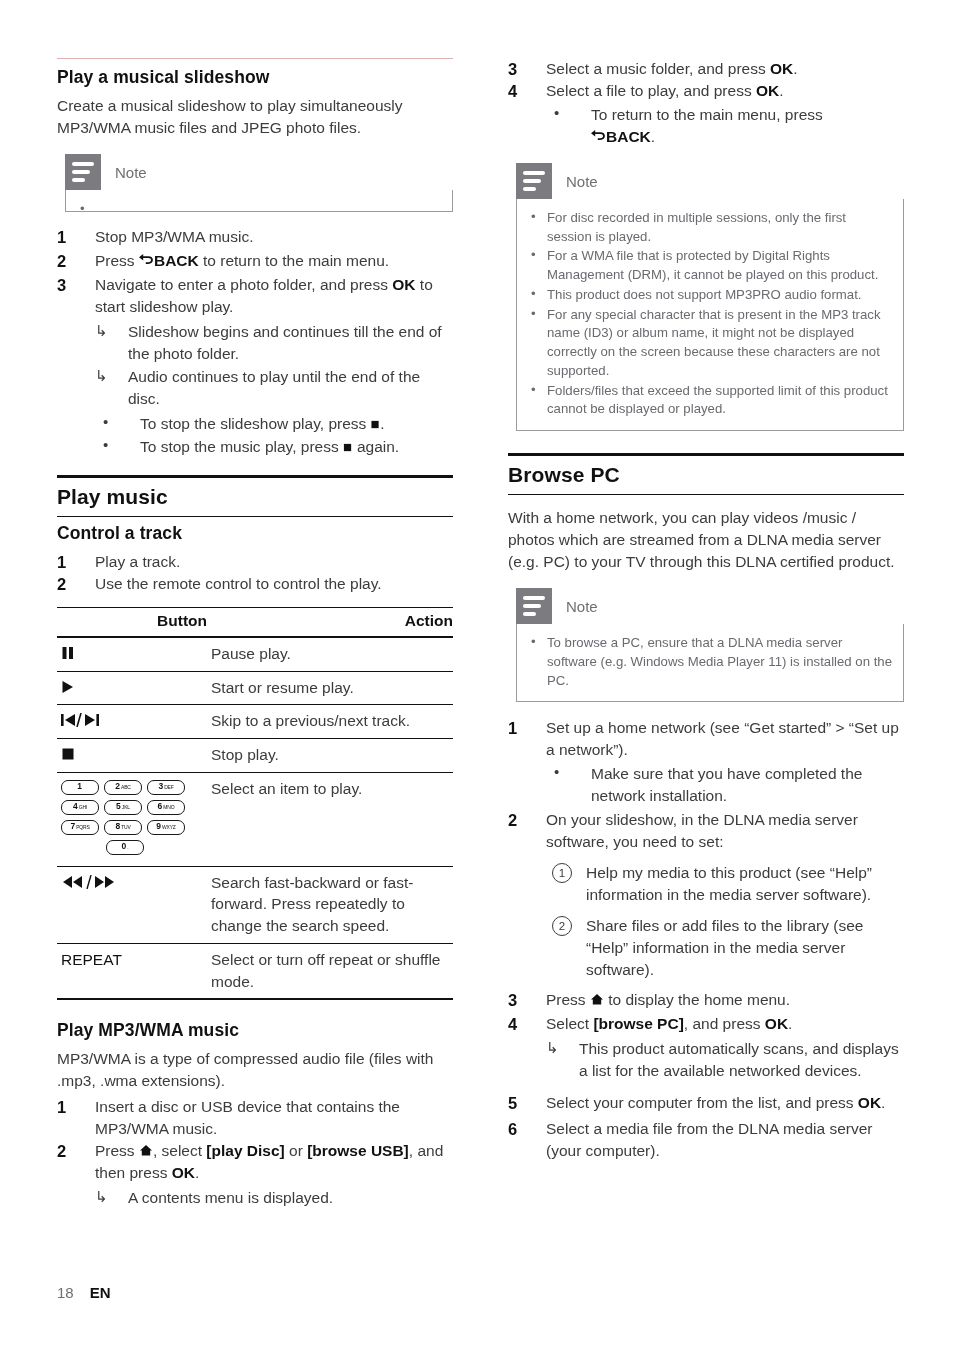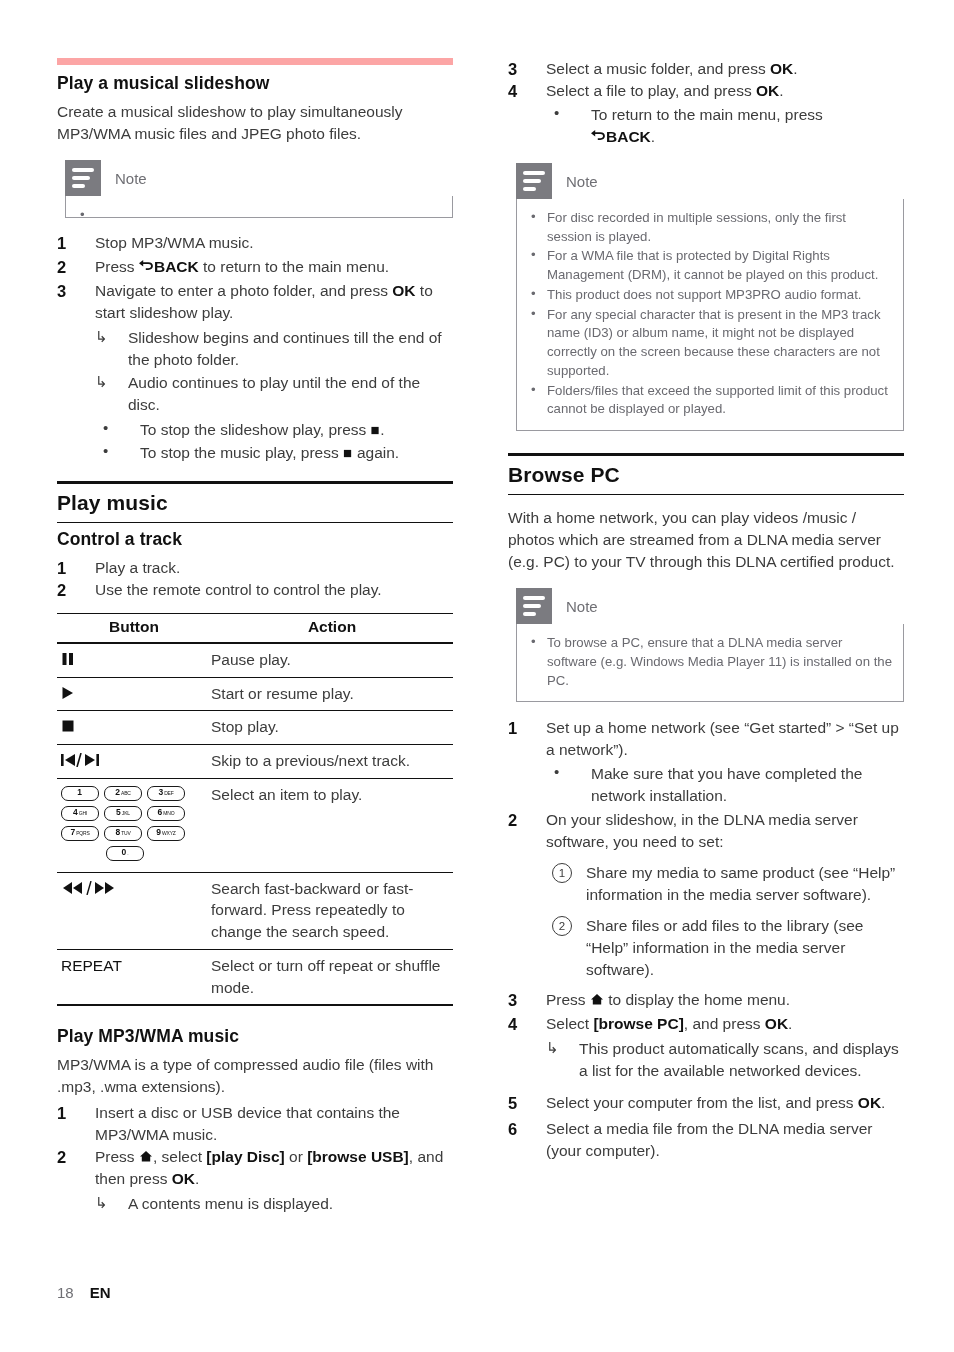--- a/index.html
+++ b/index.html
@@ -40,21 +40,21 @@
     letter-spacing: 0.1px;
   }
   h2.sub {
     font-size: 17.5px;
     font-weight: bold;
     color: #111111;
     margin: 0;
     padding: 6px 0 3px 0;
     letter-spacing: 0.1px;
   }
-  h2.sub.first { border-top: 7px solid #fca5a5; padding-top: 8px; }
+  h2.sub.first { border-top: 1px solid #fca5a5; padding-top: 8px; }
 
   p.body {
     font-size: 15.5px;
     line-height: 1.42;
     margin: 4px 0 0 0;
     color: #3c3c3c;
   }
 
   
   ol.steps {
@@ -200,21 +200,21 @@
     top: -1px;
   }
 
   
   table.btntab {
     width: 100%;
     border-collapse: collapse;
     margin-top: 12px;
   }
   table.btntab th {
-    text-align: center;
+    text-align: right;
     font-size: 15.5px;
     font-weight: bold;
     color: #111111;
     padding: 4px 0 6px 4px;
     border-top: 1px solid #111111;
     border-bottom: 2px solid #111111;
   }
   table.btntab td {
     font-size: 15.5px;
     line-height: 1.40;
@@ -361,37 +361,37 @@
         <tr>
           <td class="btncell">
             <span class="icn"><svg width="14" height="13" viewBox="0 0 14 13">
                   <path d="M1.5 0 L12 6 L1.5 12 Z" fill="#111"></path>
                 </svg></span>
           </td>
           <td>Start or resume play.</td>
         </tr>
         <tr>
           <td class="btncell">
-            <span class="icn"><svg width="14" height="13" viewBox="0 0 14 13">
-                  <rect x="1.5" y="0.5" width="11" height="11" fill="#111"></rect>
-                </svg></span>
-          </td>
-          <td>Stop play.</td>
-        </tr>
-        <tr>
-          <td class="btncell">
             <span class="icn"><svg width="52" height="14" viewBox="0 0 52 14">
                   <rect x="0" y="1" width="2.6" height="12" fill="#111"></rect>
                   <path d="M14 1 L14 13 L4 7 Z" fill="#111"></path>
                   <path d="M20 0 L16 14" stroke="#111" stroke-width="1.6"></path>
                   <path d="M24 1 L24 13 L34 7 Z" fill="#111"></path>
                   <rect x="35.4" y="1" width="2.6" height="12" fill="#111"></rect>
                 </svg></span>
           </td>
           <td>Skip to a previous/next track.</td>
+        </tr>
+        <tr>
+          <td class="btncell">
+            <span class="icn"><svg width="14" height="13" viewBox="0 0 14 13">
+                  <rect x="1.5" y="0.5" width="11" height="11" fill="#111"></rect>
+                </svg></span>
+          </td>
+          <td>Stop play.</td>
         </tr>
         <tr>
           <td class="btncell">
             <div class="keypad">
               <div class="keyrow">
                 <span class="key">
                     <span class="d">1</span>
                     <span class="l"></span>
                   </span>
                 <span class="key">
@@ -561,21 +561,21 @@
             <span>Make sure that you have completed the network installation.</span>
           </li>
         </ul>
       </li>
       <li>
         <span class="num">2</span>
         <span>On your slideshow, in the DLNA media server software, you need to set:</span>
         <ul class="circled">
           <li>
             <span class="cnum">1</span>
-            <span>Share my media to same product (see “Help” information in the media server software).</span>
+            <span>Help my media to this product (see “Help” information in the media server software).</span>
           </li>
           <li>
             <span class="cnum">2</span>
             <span>Share files or add files to the library (see “Help” information in the media server software).</span>
           </li>
         </ul>
       </li>
       <li style="margin-top:8px;">
         <span class="num">3</span>
         <span>Press </span><span class="icn"><svg width="14" height="13" viewBox="0 0 14 13">

